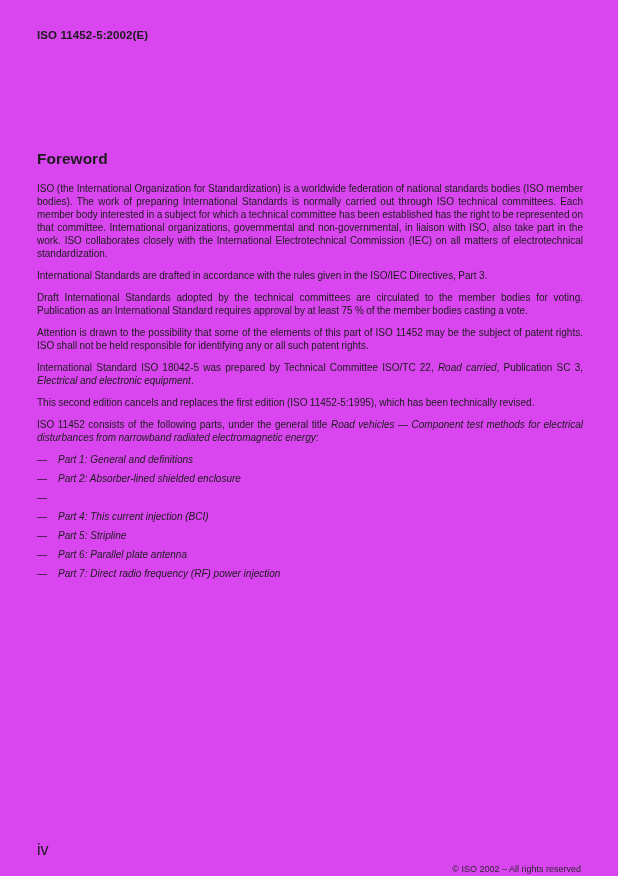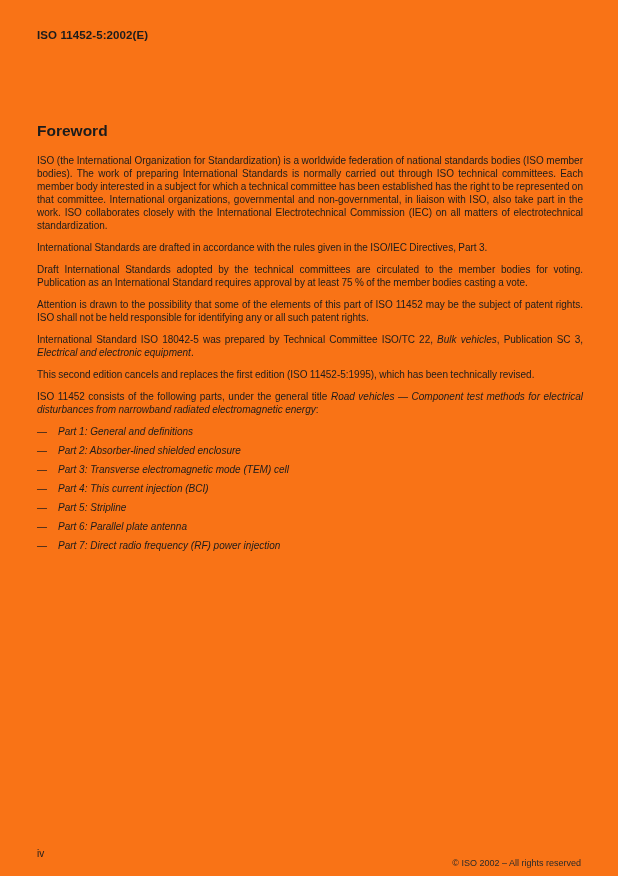--- a/index.html
+++ b/index.html
@@ -7,34 +7,34 @@
   body {
     background: #ffffff;
     font-family: "Liberation Sans", sans-serif;
     color: #1c1c1c;
     -webkit-font-smoothing: antialiased;
   }
   .page {
     position: relative;
     width: 618px;
     height: 876px;
-    background: #f97316;
+    background: #d946ef;
     overflow: hidden;
   }
   .doc-header {
     position: absolute;
     top: 29px;
     left: 37px;
     font-size: 11.5px;
     font-weight: bold;
     letter-spacing: 0.1px;
   }
   .content {
     position: absolute;
-    top: 122px;
+    top: 150px;
     left: 37px;
     width: 546px;
   }
   .foreword-title {
     font-size: 15.5px;
     font-weight: bold;
     margin: 0 0 14px 0;
   }
   .content p {
     font-size: 10px;
@@ -54,26 +54,26 @@
     font-style: italic;
   }
   .list-item .dash {
     width: 21px;
     flex-shrink: 0;
   }
   .footer-page-number {
     position: absolute;
     left: 37px;
     bottom: 17px;
-    font-size: 10px;
+    font-size: 16px;
   }
   .footer-copyright {
     position: absolute;
     right: 37px;
-    bottom: 8px;
+    bottom: 2px;
     font-size: 9px;
     color: #2a2a2a;
   }
   i { font-style: italic; }
 </style>
 </head>
 <body>
 
 <div class="page">
 
@@ -84,38 +84,37 @@
     <div class="foreword-title">Foreword</div>
 
     <p>ISO (the International Organization for Standardization) is a worldwide federation of national standards bodies (ISO member bodies). The work of preparing International Standards is normally carried out through ISO technical committees. Each member body interested in a subject for which a technical committee has been established has the right to be represented on that committee. International organizations, governmental and non-governmental, in liaison with ISO, also take part in the work. ISO collaborates closely with the International Electrotechnical Commission (IEC) on all matters of electrotechnical standardization.</p>
 
     <p>International Standards are drafted in accordance with the rules given in the ISO/IEC Directives, Part 3.</p>
 
     <p>Draft International Standards adopted by the technical committees are circulated to the member bodies for voting. Publication as an International Standard requires approval by at least 75 % of the member bodies casting a vote.</p>
 
     <p>Attention is drawn to the possibility that some of the elements of this part of ISO 11452 may be the subject of patent rights. ISO shall not be held responsible for identifying any or all such patent rights.</p>
 
-    <p><span>International Standard ISO 18042-5 was prepared by Technical Committee ISO/TC 22, </span><i>Bulk vehicles</i><span>, Publication SC 3, </span><i>Electrical and electronic equipment</i><span>.</span></p>
+    <p><span>International Standard ISO 18042-5 was prepared by Technical Committee ISO/TC 22, </span><i>Road carried</i><span>, Publication SC 3, </span><i>Electrical and electronic equipment</i><span>.</span></p>
 
     <p>This second edition cancels and replaces the first edition (ISO 11452-5:1995), which has been technically revised.</p>
 
     <p><span>ISO 11452 consists of the following parts, under the general title </span><i>Road vehicles — Component test methods for electrical disturbances from narrowband radiated electromagnetic energy</i><span>:</span></p>
 
     <div class="parts-list">
       <div class="list-item">
           <span class="dash">—</span>
           <span>Part 1: General and definitions</span>
         </div>
       <div class="list-item">
           <span class="dash">—</span>
           <span>Part 2: Absorber-lined shielded enclosure</span>
         </div>
       <div class="list-item">
           <span class="dash">—</span>
-          <span>Part 3: Transverse electromagnetic mode (TEM) cell</span>
         </div>
       <div class="list-item">
           <span class="dash">—</span>
           <span>Part 4: This current injection (BCI)</span>
         </div>
       <div class="list-item">
           <span class="dash">—</span>
           <span>Part 5: Stripline</span>
         </div>
       <div class="list-item">

